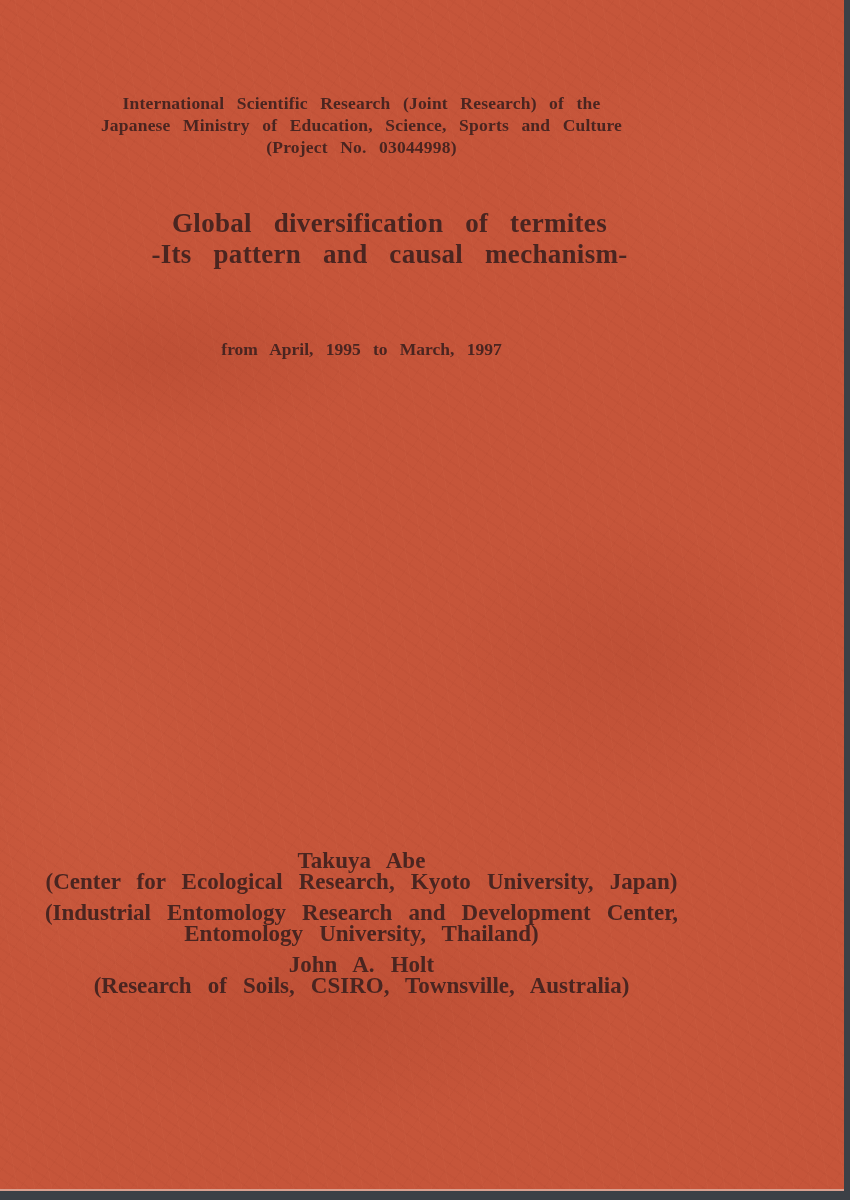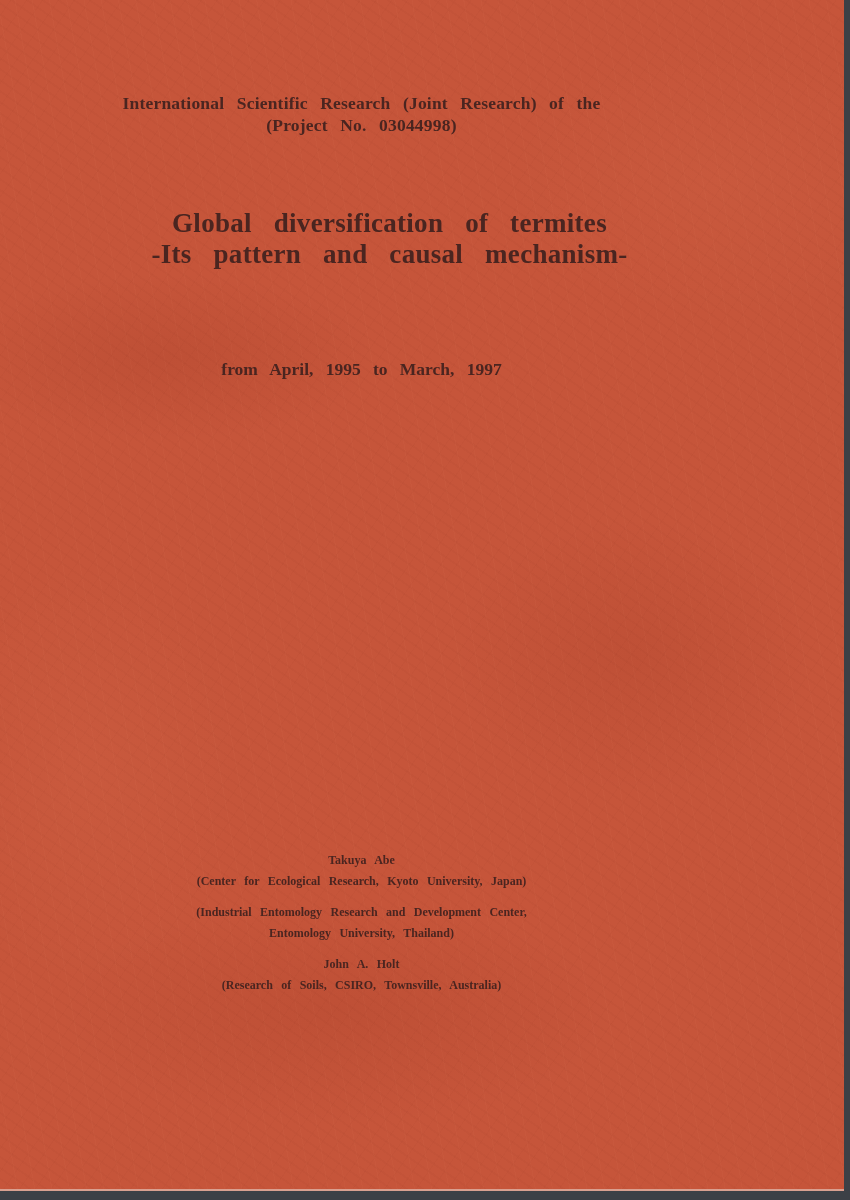--- a/index.html
+++ b/index.html
@@ -59,38 +59,38 @@
       font-size: 27px;
       line-height: 31px;
       letter-spacing: 0.3px;
       padding-left: 28px;
     }
     .title .line { word-spacing: 0.55em; }
     .period {
       top: 338px;
       font-size: 17.5px;
       line-height: 22px;
-      margin-top: 20px;
     }
     .authors {
       top: 850px;
-      font-size: 12px;
+      font-size: 23px;
       line-height: 21px;
     }
     .author {
       margin-bottom: 10px;
     }
   </style>
 </head>
 <body>
 
 <div class="cover">
 
   <div class="block sponsor">
     <span class="line">International Scientific Research (Joint Research) of the</span>
+    <span class="line">Japanese Ministry of Education, Science, Sports and Culture</span>
     <span class="line">(Project No. 03044998)</span>
   </div>
 
   <div class="block title">
     <span class="line">Global diversification of termites</span>
     <span class="line">-Its pattern and causal mechanism-</span>
   </div>
 
   <div class="block period">
     <span class="line">from April, 1995 to March, 1997</span>

